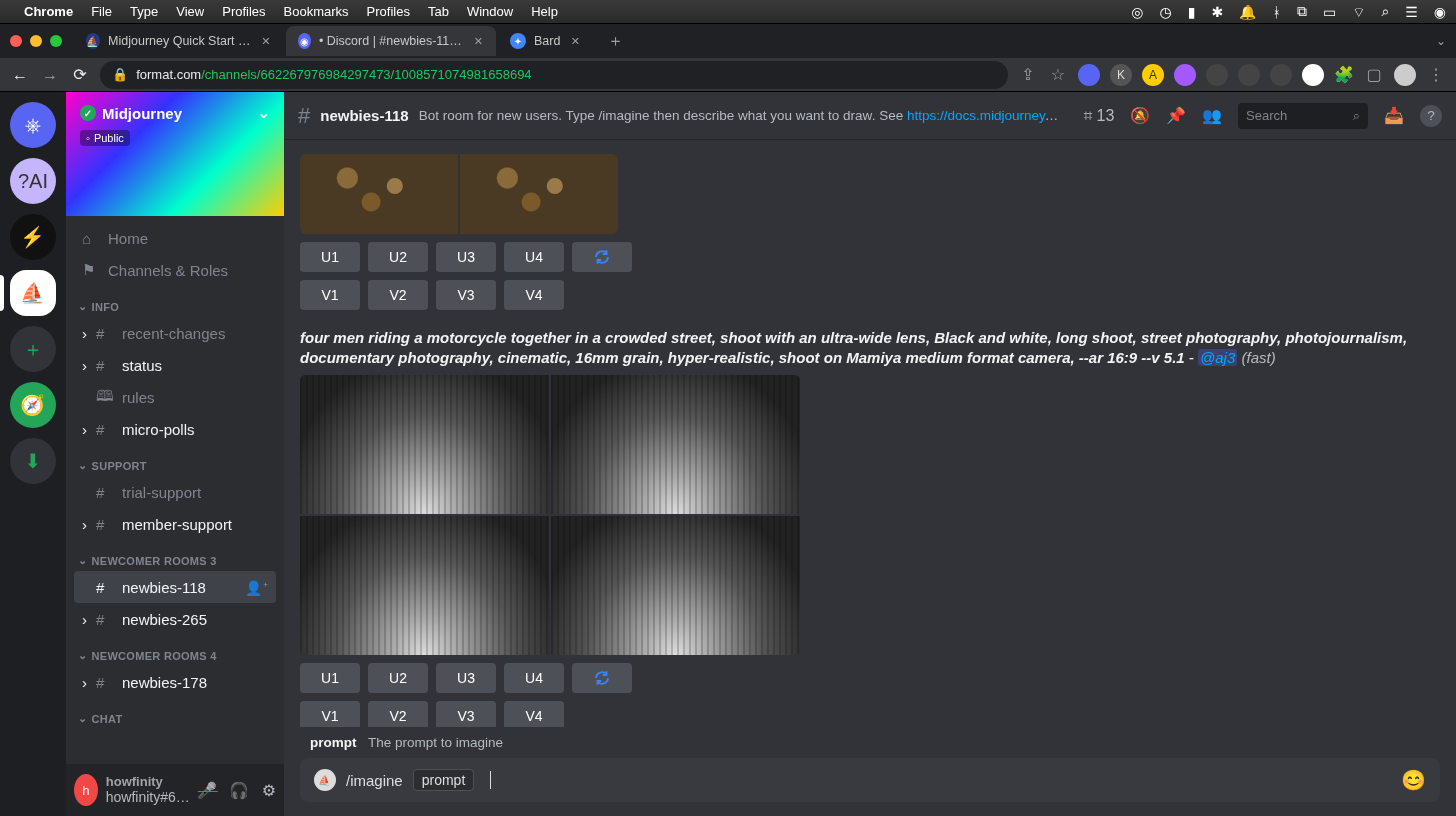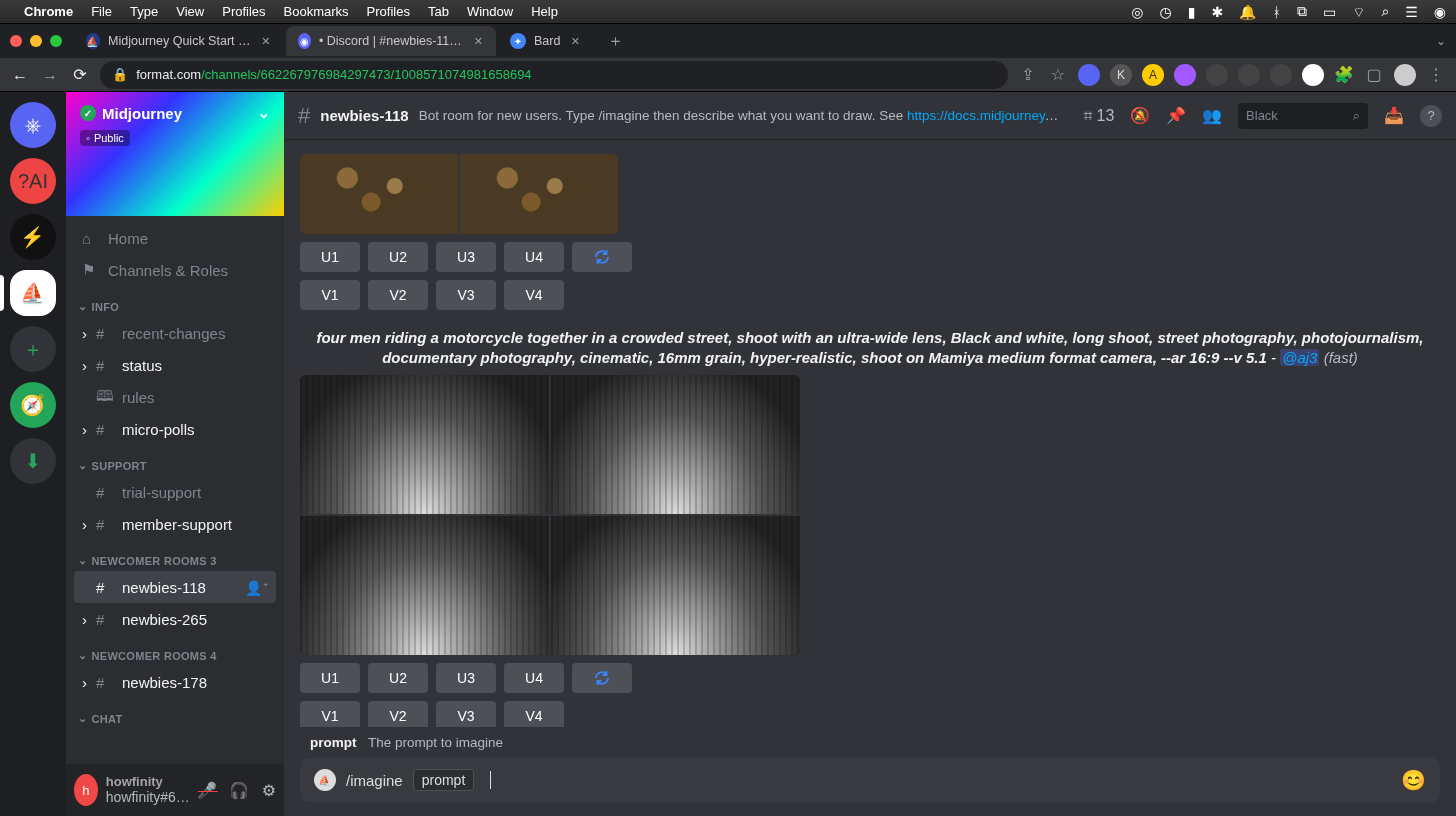--- a/index.html
+++ b/index.html
@@ -75,21 +75,21 @@
 
 .main { flex:1; background:#313338; display:flex; flex-direction:column; position:relative;}
 .chan-header { height:48px; border-bottom:1px solid #232428; display:flex; align-items:center; padding:0 14px; gap:10px;}
 .chh-hash { font-size:22px; color:#80848e;}
 .chh-name { font-weight:600; color:#f2f3f5; font-size:15px;}
 .chh-topic { font-size:13.5px; color:#b5bac1; white-space:nowrap; overflow:hidden; text-overflow:ellipsis; max-width:640px;}
 .chh-topic a { color:#00a8fc; text-decoration:none;}
 .chh-icons { margin-left:auto; display:flex; align-items:center; gap:16px; color:#b5bac1;}
 .search { background:#1e1f22; height:26px; border-radius:4px; display:flex; align-items:center; padding:0 8px; width:130px; font-size:13px; color:#80848e; justify-content:space-between;}
 
-.messages { flex:1; overflow:hidden; padding:8px 16px 0 16px;text-align:center;}
+.messages { flex:1; overflow:hidden; padding:8px 16px 0 16px;}
 
 .img-grid { display:grid; gap:2px; border-radius:6px; overflow:hidden; margin-top:6px;}
 .grid2 { grid-template-columns:1fr 1fr; width:318px; height:80px;}
 .grid4 { grid-template-columns:1fr 1fr; grid-template-rows:1fr 1fr; width:500px; height:280px;}
 .tile { background:#222; display:flex; align-items:center; justify-content:center; font-size:11px; color:#555;}
 .tile.sheep { background:radial-gradient(circle at 30% 30%, #8a6a3a 8%, transparent 9%), radial-gradient(circle at 60% 40%, #9a7a4a 7%, transparent 8%), radial-gradient(circle at 45% 60%, #7a5a2a 9%, transparent 10%), #4a3a24;}
 .tile.moto { background: radial-gradient(ellipse at 50% 100%, #ddd 0%, #aaa 18%, #555 50%, #222 80%), #1a1a1a; position:relative;}
 .tile.moto::after{content:""; position:absolute; inset:0; background:repeating-linear-gradient(90deg, rgba(0,0,0,.18) 0 2px, transparent 2px 6px);}
 
 .btn-row { display:flex; gap:8px; margin-top:8px;}
@@ -195,21 +195,21 @@
     <div class="nav-icon">▢</div>
     <div class="ext" style="background:#ccc;color:#333"></div>
     <div class="nav-icon">⋮</div>
   </div>
 </div>
 
 <div class="discord">
 
   <div class="servers">
     <div class="server" style="background:#5865f2;color:#fff">⎈</div>
-    <div class="server" style="background:#ef4444;color:#333">?AI</div>
+    <div class="server" style="background:#c4b5fd;color:#333">?AI</div>
     <div class="server" style="background:#111;color:#fbbf24">⚡</div>
     <div class="server active pill" style="background:#fff;color:#111">⛵</div>
     <div class="server add">＋</div>
     <div class="server green">🧭</div>
     <div class="server" style="color:#23a55a">⬇</div>
   </div>
 
   <div class="channels">
     <div class="banner">
       <div class="banner-inner">
@@ -332,21 +332,21 @@
       </span>
       <div class="chh-icons">
         <span class="thread-count">
             <span>⌗</span>
             <span>13</span>
           </span>
         <span>🔕</span>
         <span>📌</span>
         <span>👥</span>
         <div class="search">
-            <span>Black</span>
+            <span>Search</span>
             <span>⌕</span>
           </div>
         <span>📥</span>
         <span style="width:22px;height:22px;border-radius:50%;background:#4e5058;display:flex;align-items:center;justify-content:center;font-size:13px;">?</span>
       </div>
     </div>
 
     <div class="messages">
 
       <div class="img-grid grid2">

